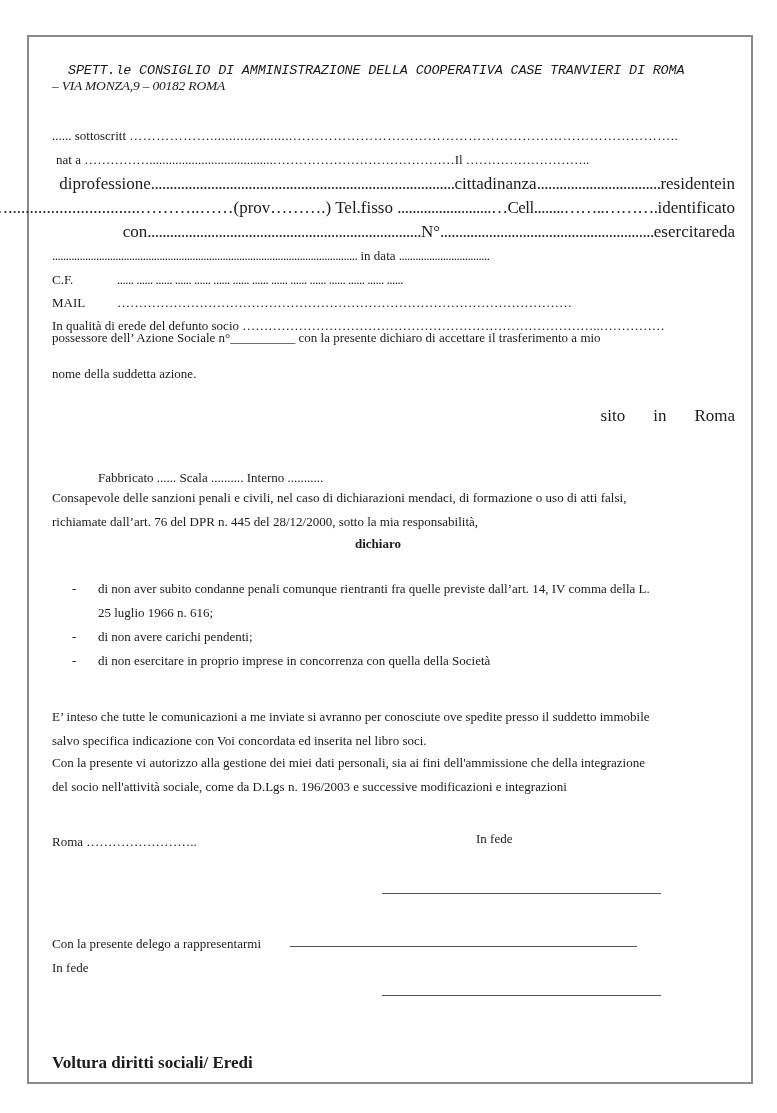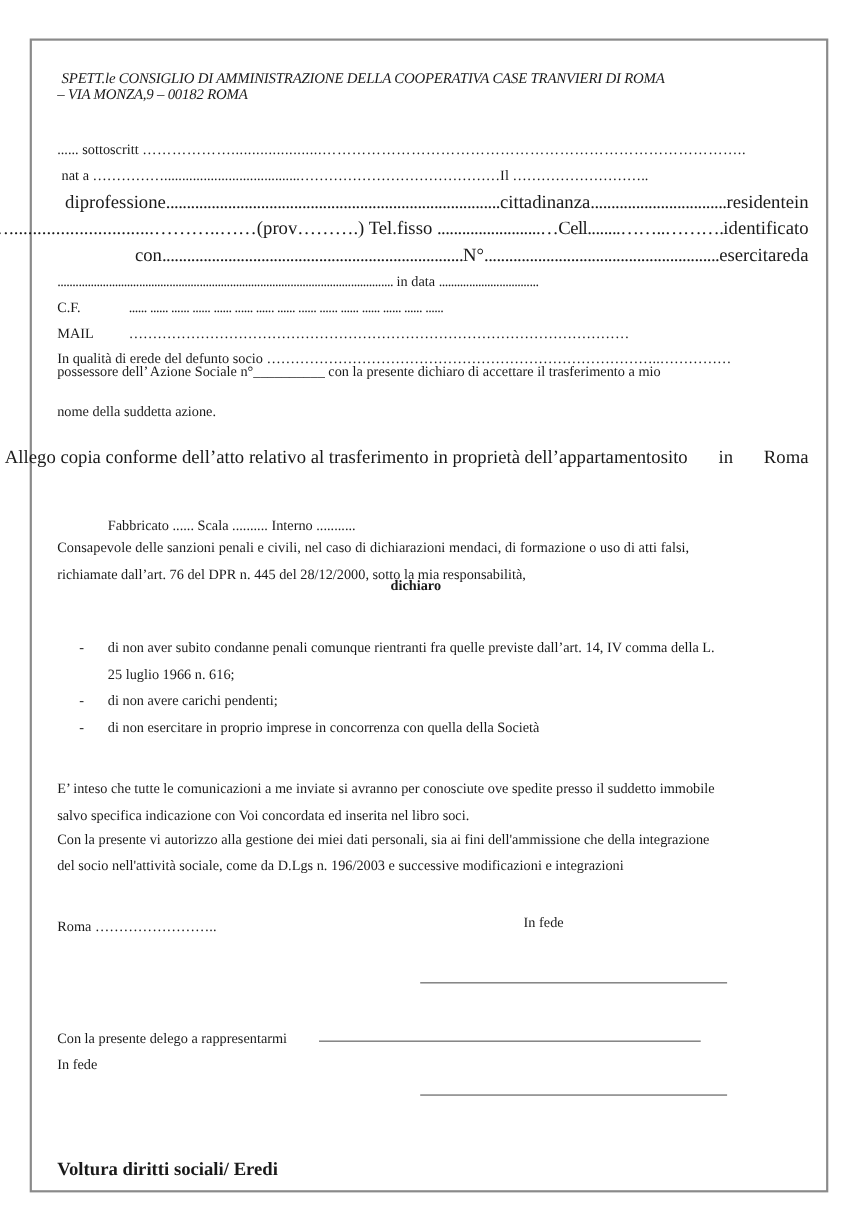--- a/index.html
+++ b/index.html
@@ -16,21 +16,21 @@
   .bold { font-weight:bold; }
   .sigline { position:absolute; height:1px; background:#555; }
   .bullet { position:absolute; left:72px; font-size:13px; }
   .footer-title { position:absolute; left:52px; top:1053px; font-size:17px; font-weight:bold; }
 </style>
 </head>
 <body>
 
 <div class="frame"></div>
 
-<div class="t hdr" style="left:56px;top:63px;">SPETT.le CONSIGLIO DI AMMINISTRAZIONE DELLA  COOPERATIVA  CASE  TRANVIERI DI ROMA</div>
+<div class="t hdr" style="left:68px;top:63px;font-family:Liberation Mono, monospace;">SPETT.le CONSIGLIO DI AMMINISTRAZIONE DELLA  COOPERATIVA  CASE  TRANVIERI DI ROMA</div>
 <div class="t hdr" style="left:52px;top:78px;">– VIA MONZA,9 – 00182 ROMA</div>
 
 <div class="t" style="left:52px;top:128px;">
   <span>......</span>
   <span>sottoscritt</span>
   <span class="dots">………………......................…………………………………………………………………………..</span>
 </div>
 
 <div class="t" style="left:56px;top:152px;">
   <span>nat   a</span>
@@ -78,32 +78,31 @@
   <span>………………………………………………………………………..……………</span>
 </div>
 
 <div class="t" style="left:52px;top:330px;text-align:right;">
   <span>possessore dell’ Azione Sociale n°</span><span>__________</span>
   <span>con la presente dichiaro di accettare il trasferimento a mio</span>
 </div>
 <div class="t" style="left:52px;top:366px;">nome della suddetta azione.</div>
 
 <div class="row" style="top:408px;">
-  <span>Allego copia conforme dell’atto relativo al trasferimento in proprietà  dell’appartamento</span>
   <span style="display:flex;gap:28px;">
       <span>sito</span>
       <span>in</span>
       <span>Roma</span>
     </span>
 </div>
 <div class="t" style="left:98px;top:432px;margin-top:38px;">Fabbricato ...... Scala .......... Interno ...........</div>
 
 <div class="t" style="left:52px;top:490px;letter-spacing:0.05px;">Consapevole delle sanzioni penali e civili, nel caso di dichiarazioni mendaci, di formazione o uso di atti falsi,</div>
 <div class="t" style="left:52px;top:514px;">richiamate dall’art. 76 del DPR n. 445 del 28/12/2000, sotto la mia responsabilità,</div>
-<div class="t bold" style="left:355px;top:524px;">dichiaro</div>
+<div class="t bold" style="left:355px;top:536px;">dichiaro</div>
 
 <div class="bullet" style="top:581px;">-</div>
 <div class="t" style="left:98px;top:581px;">di non aver subito condanne penali comunque rientranti fra quelle previste dall’art. 14, IV comma della L.</div>
 <div class="t" style="left:98px;top:605px;">25 luglio 1966 n. 616;</div>
 <div class="bullet" style="top:629px;">-</div>
 <div class="t" style="left:98px;top:629px;">di non avere carichi pendenti;</div>
 <div class="bullet" style="top:653px;">-</div>
 <div class="t" style="left:98px;top:653px;">di non esercitare in proprio imprese in concorrenza con quella della Società</div>
 
 <div class="t" style="left:52px;top:709px;">E’ inteso che tutte le comunicazioni a me inviate si avranno per conosciute ove spedite presso il suddetto immobile</div>

